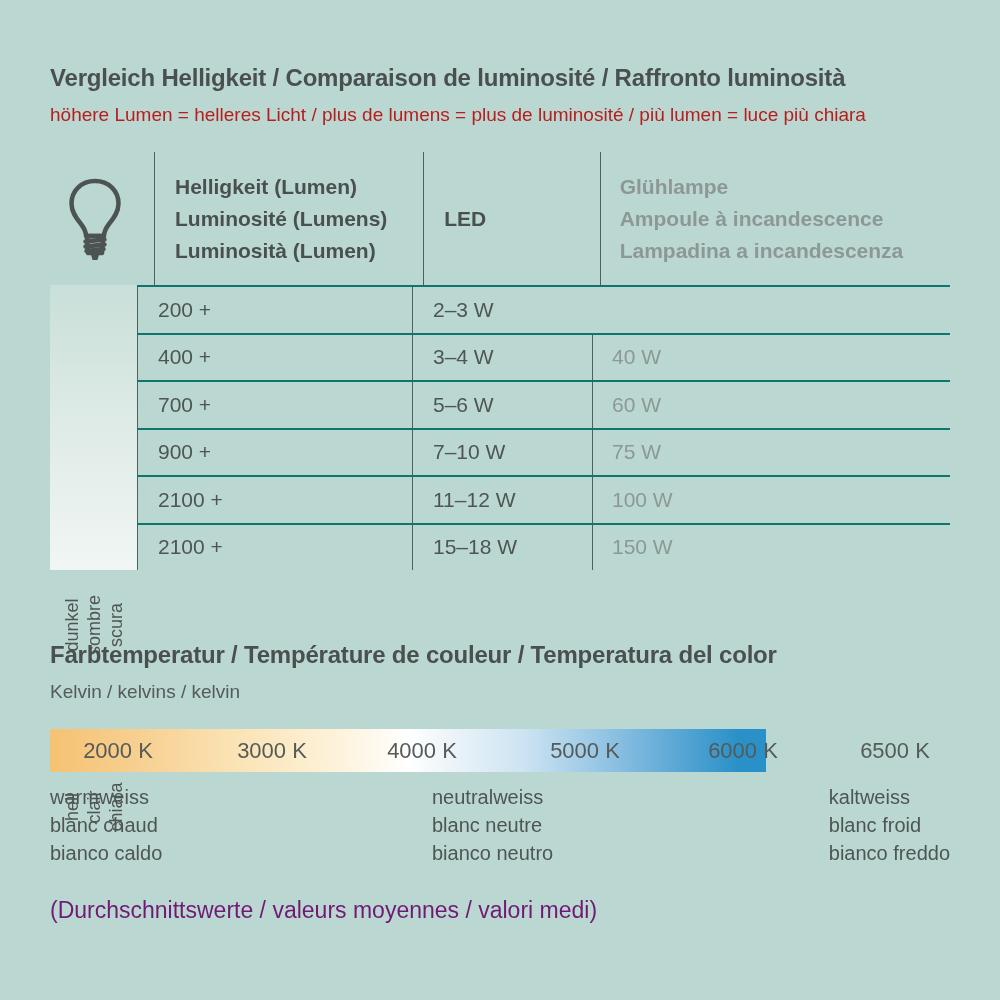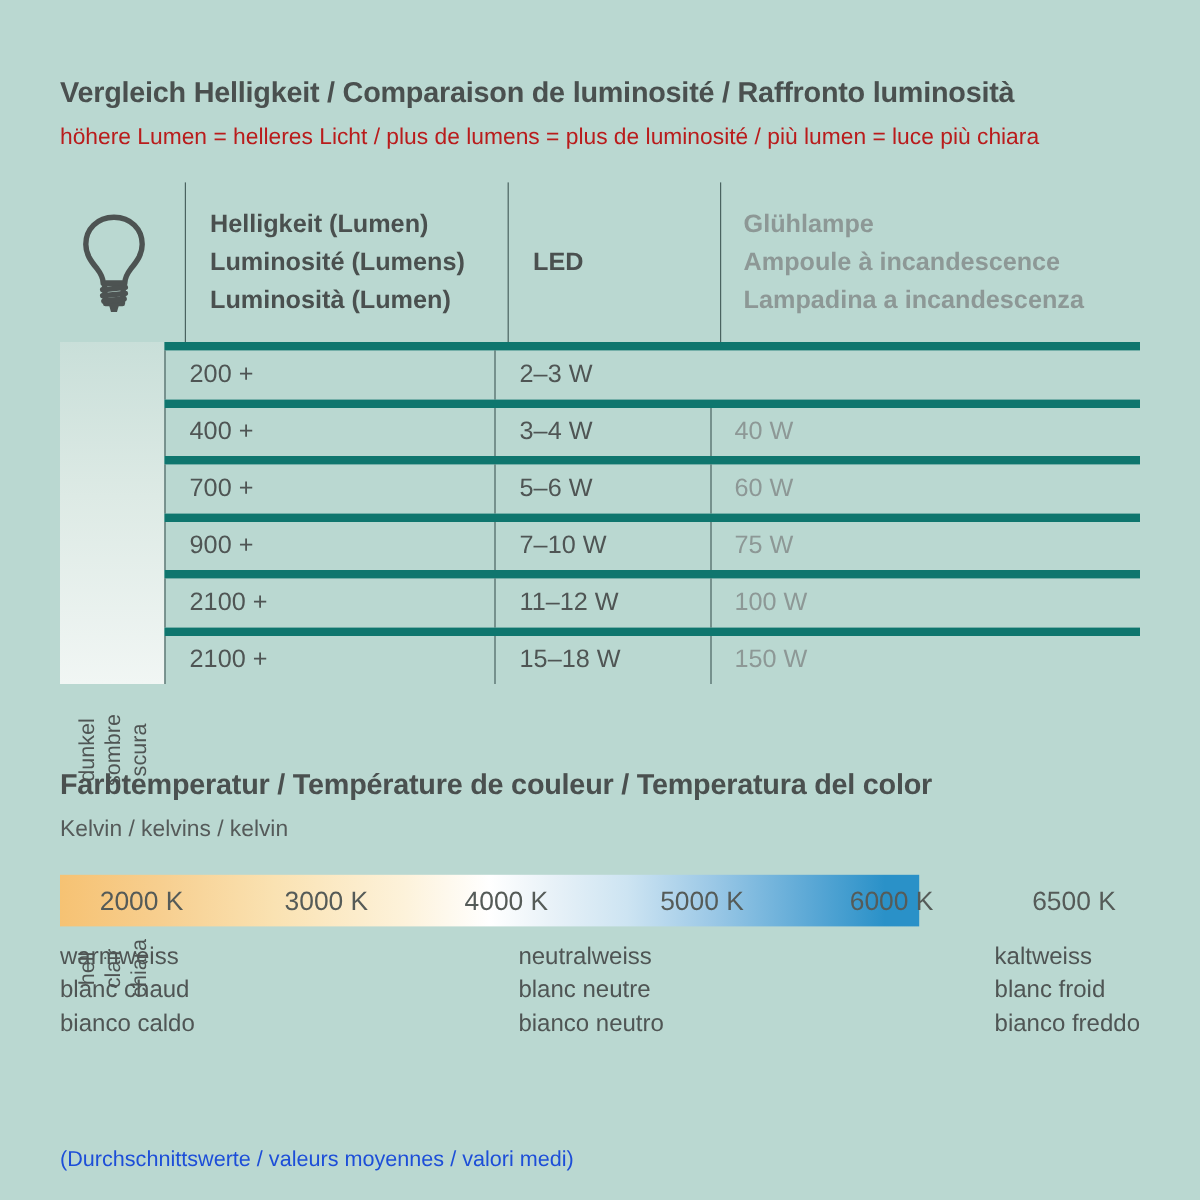--- a/index.html
+++ b/index.html
@@ -30,21 +30,21 @@
     font-size:18px; line-height:22px; color:#4f5554; text-align:center; white-space:nowrap;
   }
   .vlabel span { display:block; }
   .vlabel.dark   { top:340px; }
   .vlabel.bright { top:522px; }
 
   
   .tbl { left:137px; top:152px; width:813px; height:418px; }
   .tbl-header { display:flex; height:133px;margin-left:17px; }
   .tbl-body   { display:flex; flex-direction:column; height:285px; }
-  .tbl-row    { display:flex; height:47.5px; border-top:7px solid #0f766e; }
+  .tbl-row    { display:flex; height:47.5px; border-top:2px solid #0f766e; }
   .c1 { width:275px; border-left:1px solid #4a6360; padding-left:20px; }
   .c2 { width:180px; border-left:1px solid #4a6360; padding-left:20px; }
   .c3 { width:358px; border-left:1px solid #4a6360; padding-left:19px; }
   .hcell { display:flex; flex-direction:column; justify-content:center; font-weight:700; font-size:21px; line-height:32px; }
   .hcell.gray, .gray { color:#8d9896; }
   .bcell { display:flex; align-items:center; font-size:21px; color:#4f5554; }
   .bcell.gray { color:#8d9896; }
 
   
   .title2 { left:50px; top:641px; width:900px; font-size:24px; font-weight:700; letter-spacing:-0.2px; }
@@ -62,21 +62,21 @@
     font-size:22px; color:#555b58; white-space:nowrap;
   }
   .k0{left:68px;} .k1{left:222px;} .k2{left:372px;} .k3{left:535px;} .k4{left:693px;} .k5{left:845px;}
 
   .temp-group { top:783px; font-size:20px; line-height:28px; color:#4f5554; }
   .temp-group span { display:block; }
   .tg-left   { left:50px; }
   .tg-center { left:432px; }
   .tg-right  { right:50px; text-align:left; }
 
-  .footer { left:50px; top:956px; width:900px; font-size:18px; color:#1d4ed8; }
+  .footer { left:50px; top:897px; width:900px; font-size:23px; color:#701a75; }
 </style>
 </head>
 <body>
 
 <div class="abs title1">Vergleich Helligkeit / Comparaison de luminosité / Raffronto luminosità</div>
 <div class="abs sub1">höhere Lumen = helleres Licht / plus de lumens = plus de luminosité / più lumen = luce più chiara</div>
 
 <svg class="abs bulb" viewBox="0 0 62 86">
   <g fill="none" stroke="#4d5352" stroke-width="4.5" stroke-linejoin="round" stroke-linecap="round">
     <path d="M31 3 C17 3 7.5 13 7.5 25.5 C7.5 34 12 40 17 46 C20.5 50.5 22 54 22 58 L40 58 C40 54 41.5 50.5 45 46 C50 40 54.5 34 54.5 25.5 C54.5 13 45 3 31 3 Z"></path>

